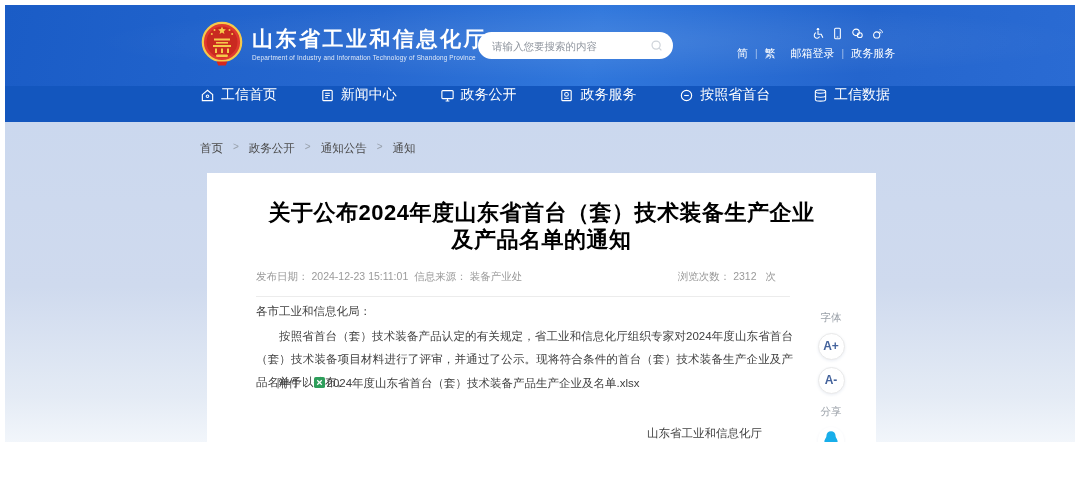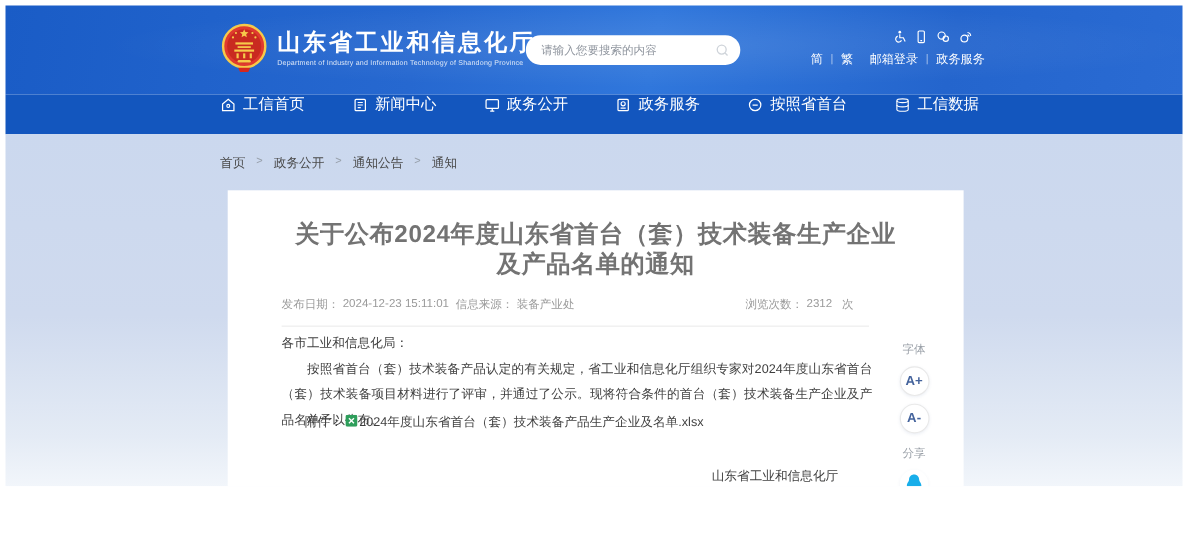--- a/index.html
+++ b/index.html
@@ -49,21 +49,21 @@
 
   
   .breadcrumb { position:absolute; left:200px; top:141px; font-size:11.5px; color:#4a4a4a;
     display:flex; align-items:flex-start; gap:10px; z-index:2; }
   .breadcrumb .bsep { color:#98a0ab; font-size:10px; }
   .breadcrumb .crumb { cursor:pointer; }
 
   
   .card { position:absolute; left:207px; top:173px; width:669px; height:315px; background:#ffffff; z-index:2; }
   .article-title { position:absolute; top:26px; left:40px; right:40px; text-align:center;
-    font-size:22px; font-weight:bold; color:#737373; line-height:27px; letter-spacing:.5px; }
+    font-size:22px; font-weight:bold; color:#000000; line-height:27px; letter-spacing:.5px; }
   .meta { position:absolute; top:97px; left:49px; right:100px; display:flex; align-items:center;
     font-size:10.5px; color:#9a9a9a; }
   .meta .mgroup { display:flex; gap:3px; }
   .meta .g2 { margin-left:6px; }
   .meta .views { margin-left:auto; }
   .meta .suffix { margin-left:6px; }
   .divider { position:absolute; top:123px; left:49px; right:86px; border-top:1px solid #ececec; }
   .salutation { position:absolute; top:131px; left:49px; font-size:11.5px; color:#3f3f3f; }
   .para { position:absolute; top:152px; left:49px; width:537px; font-size:11.5px; color:#3f3f3f;
     line-height:23px; text-indent:2em; text-align:justify; }

